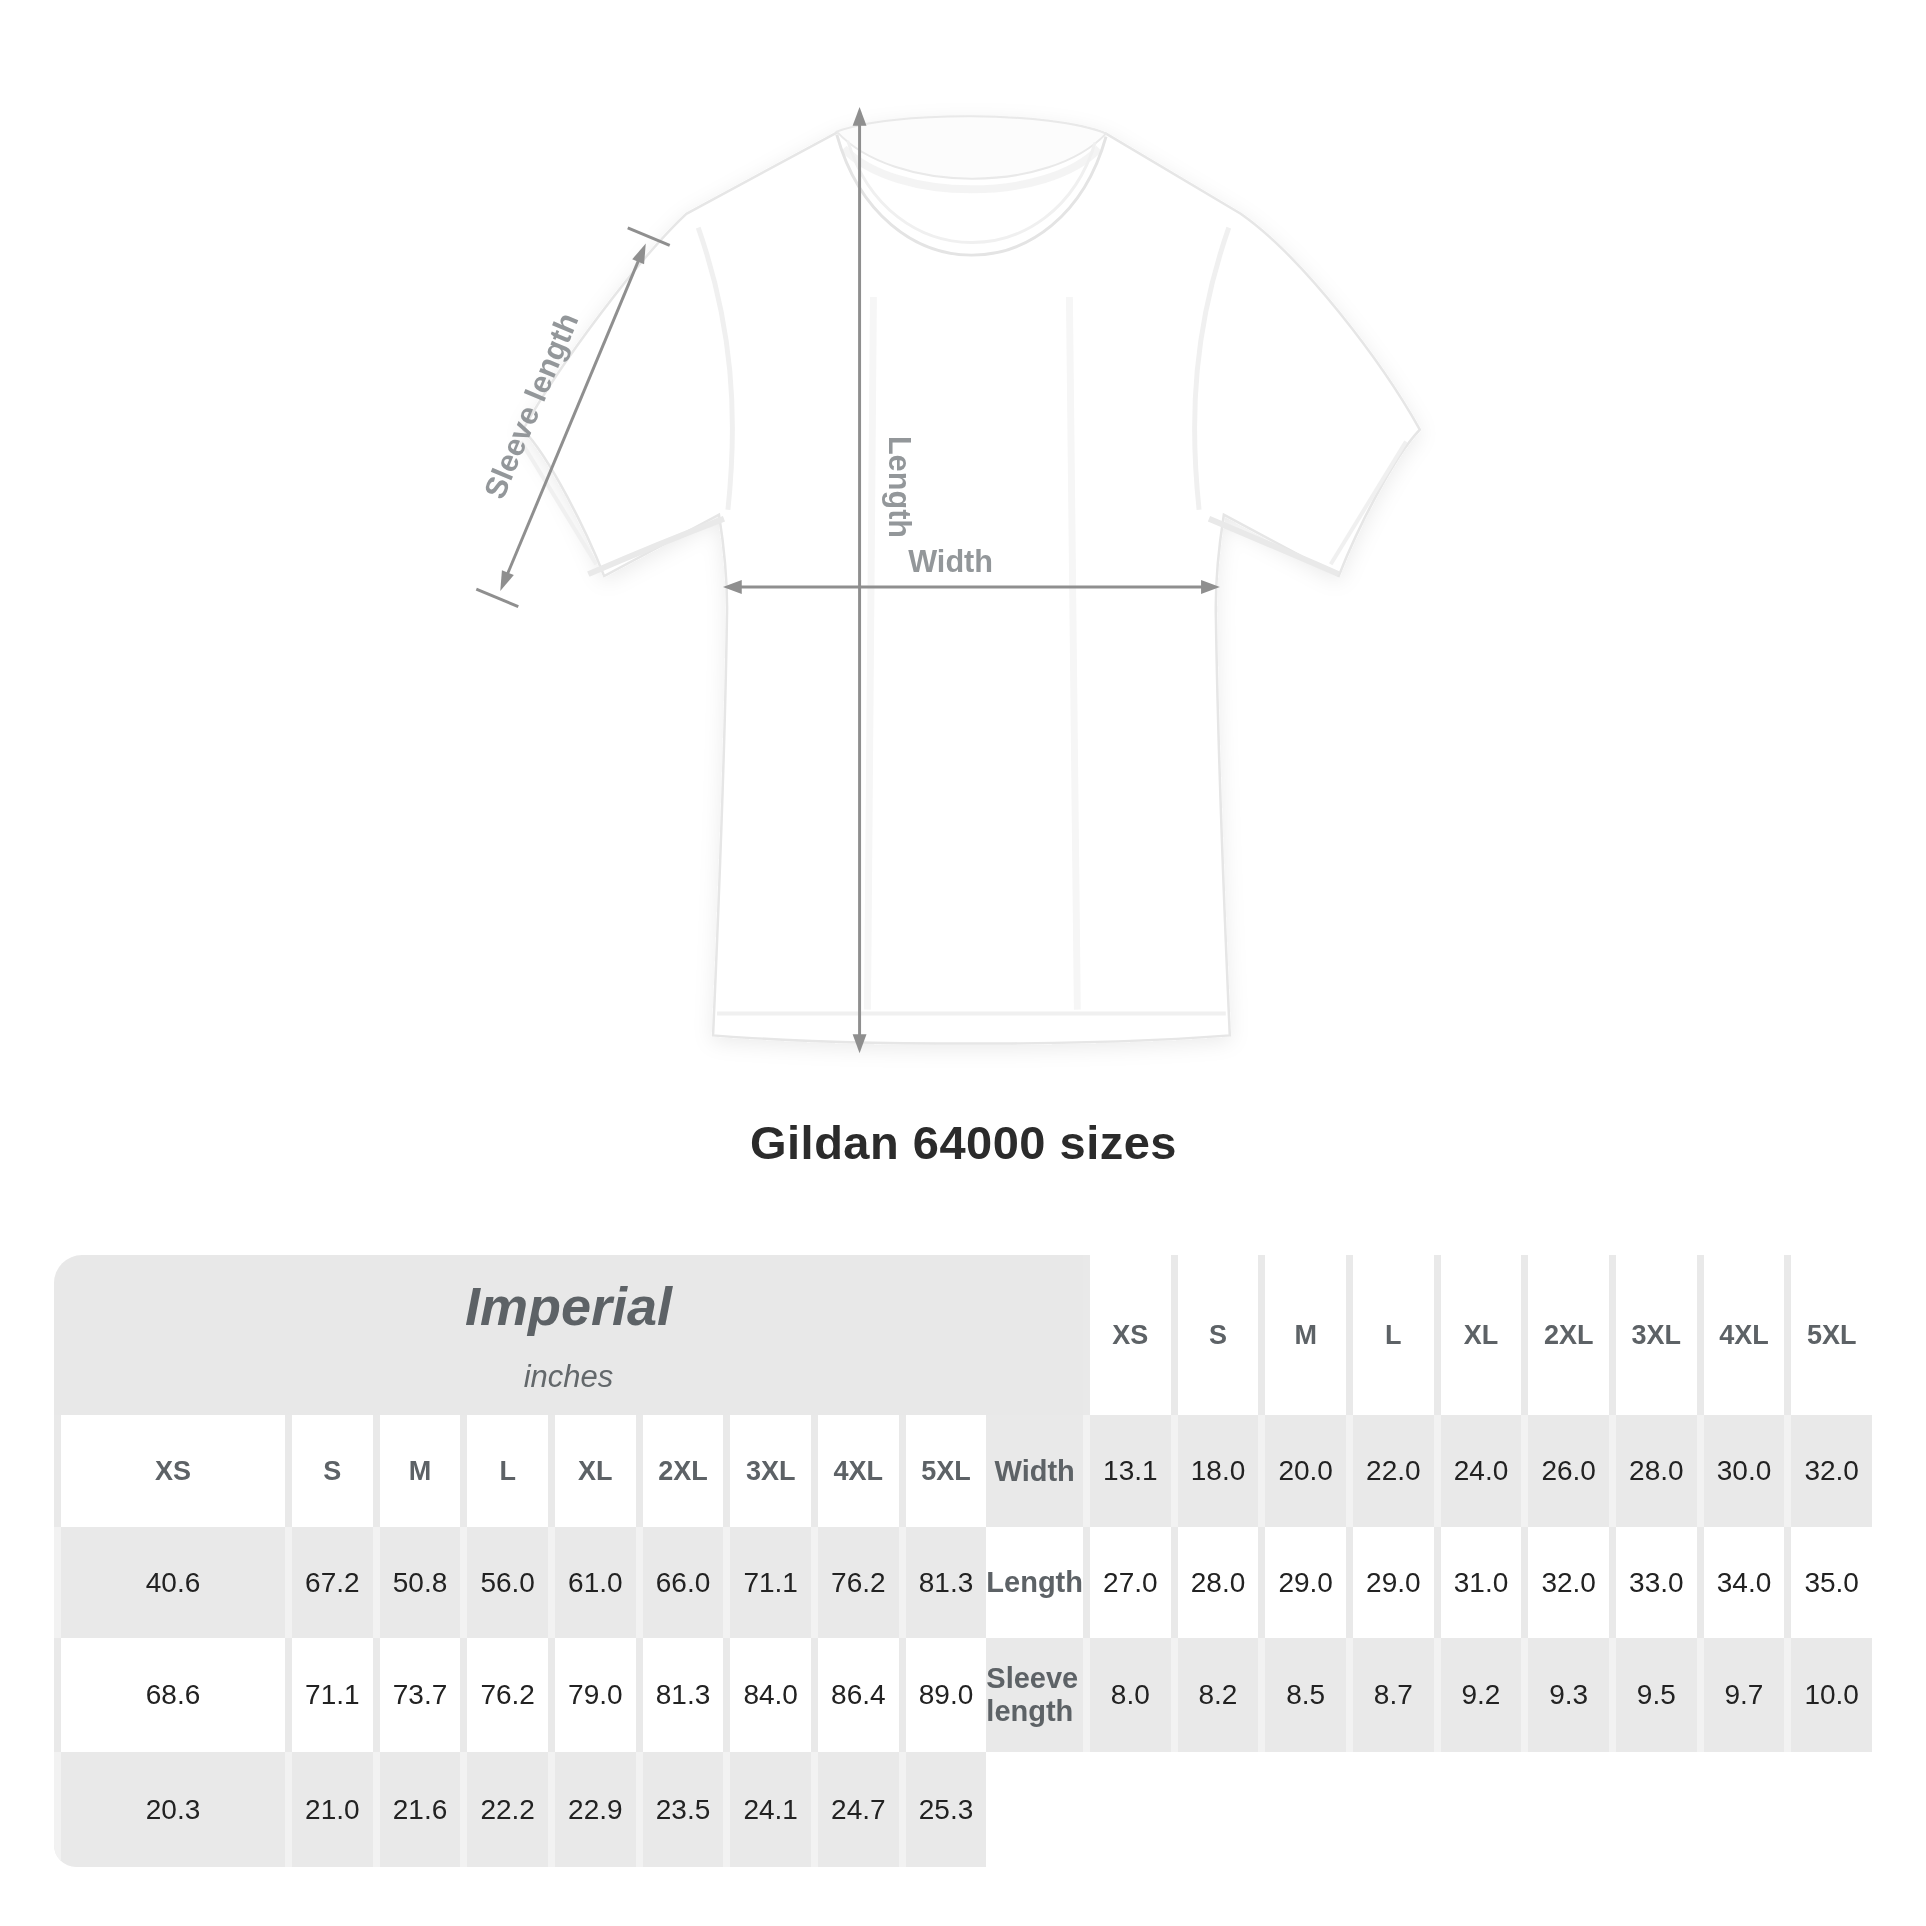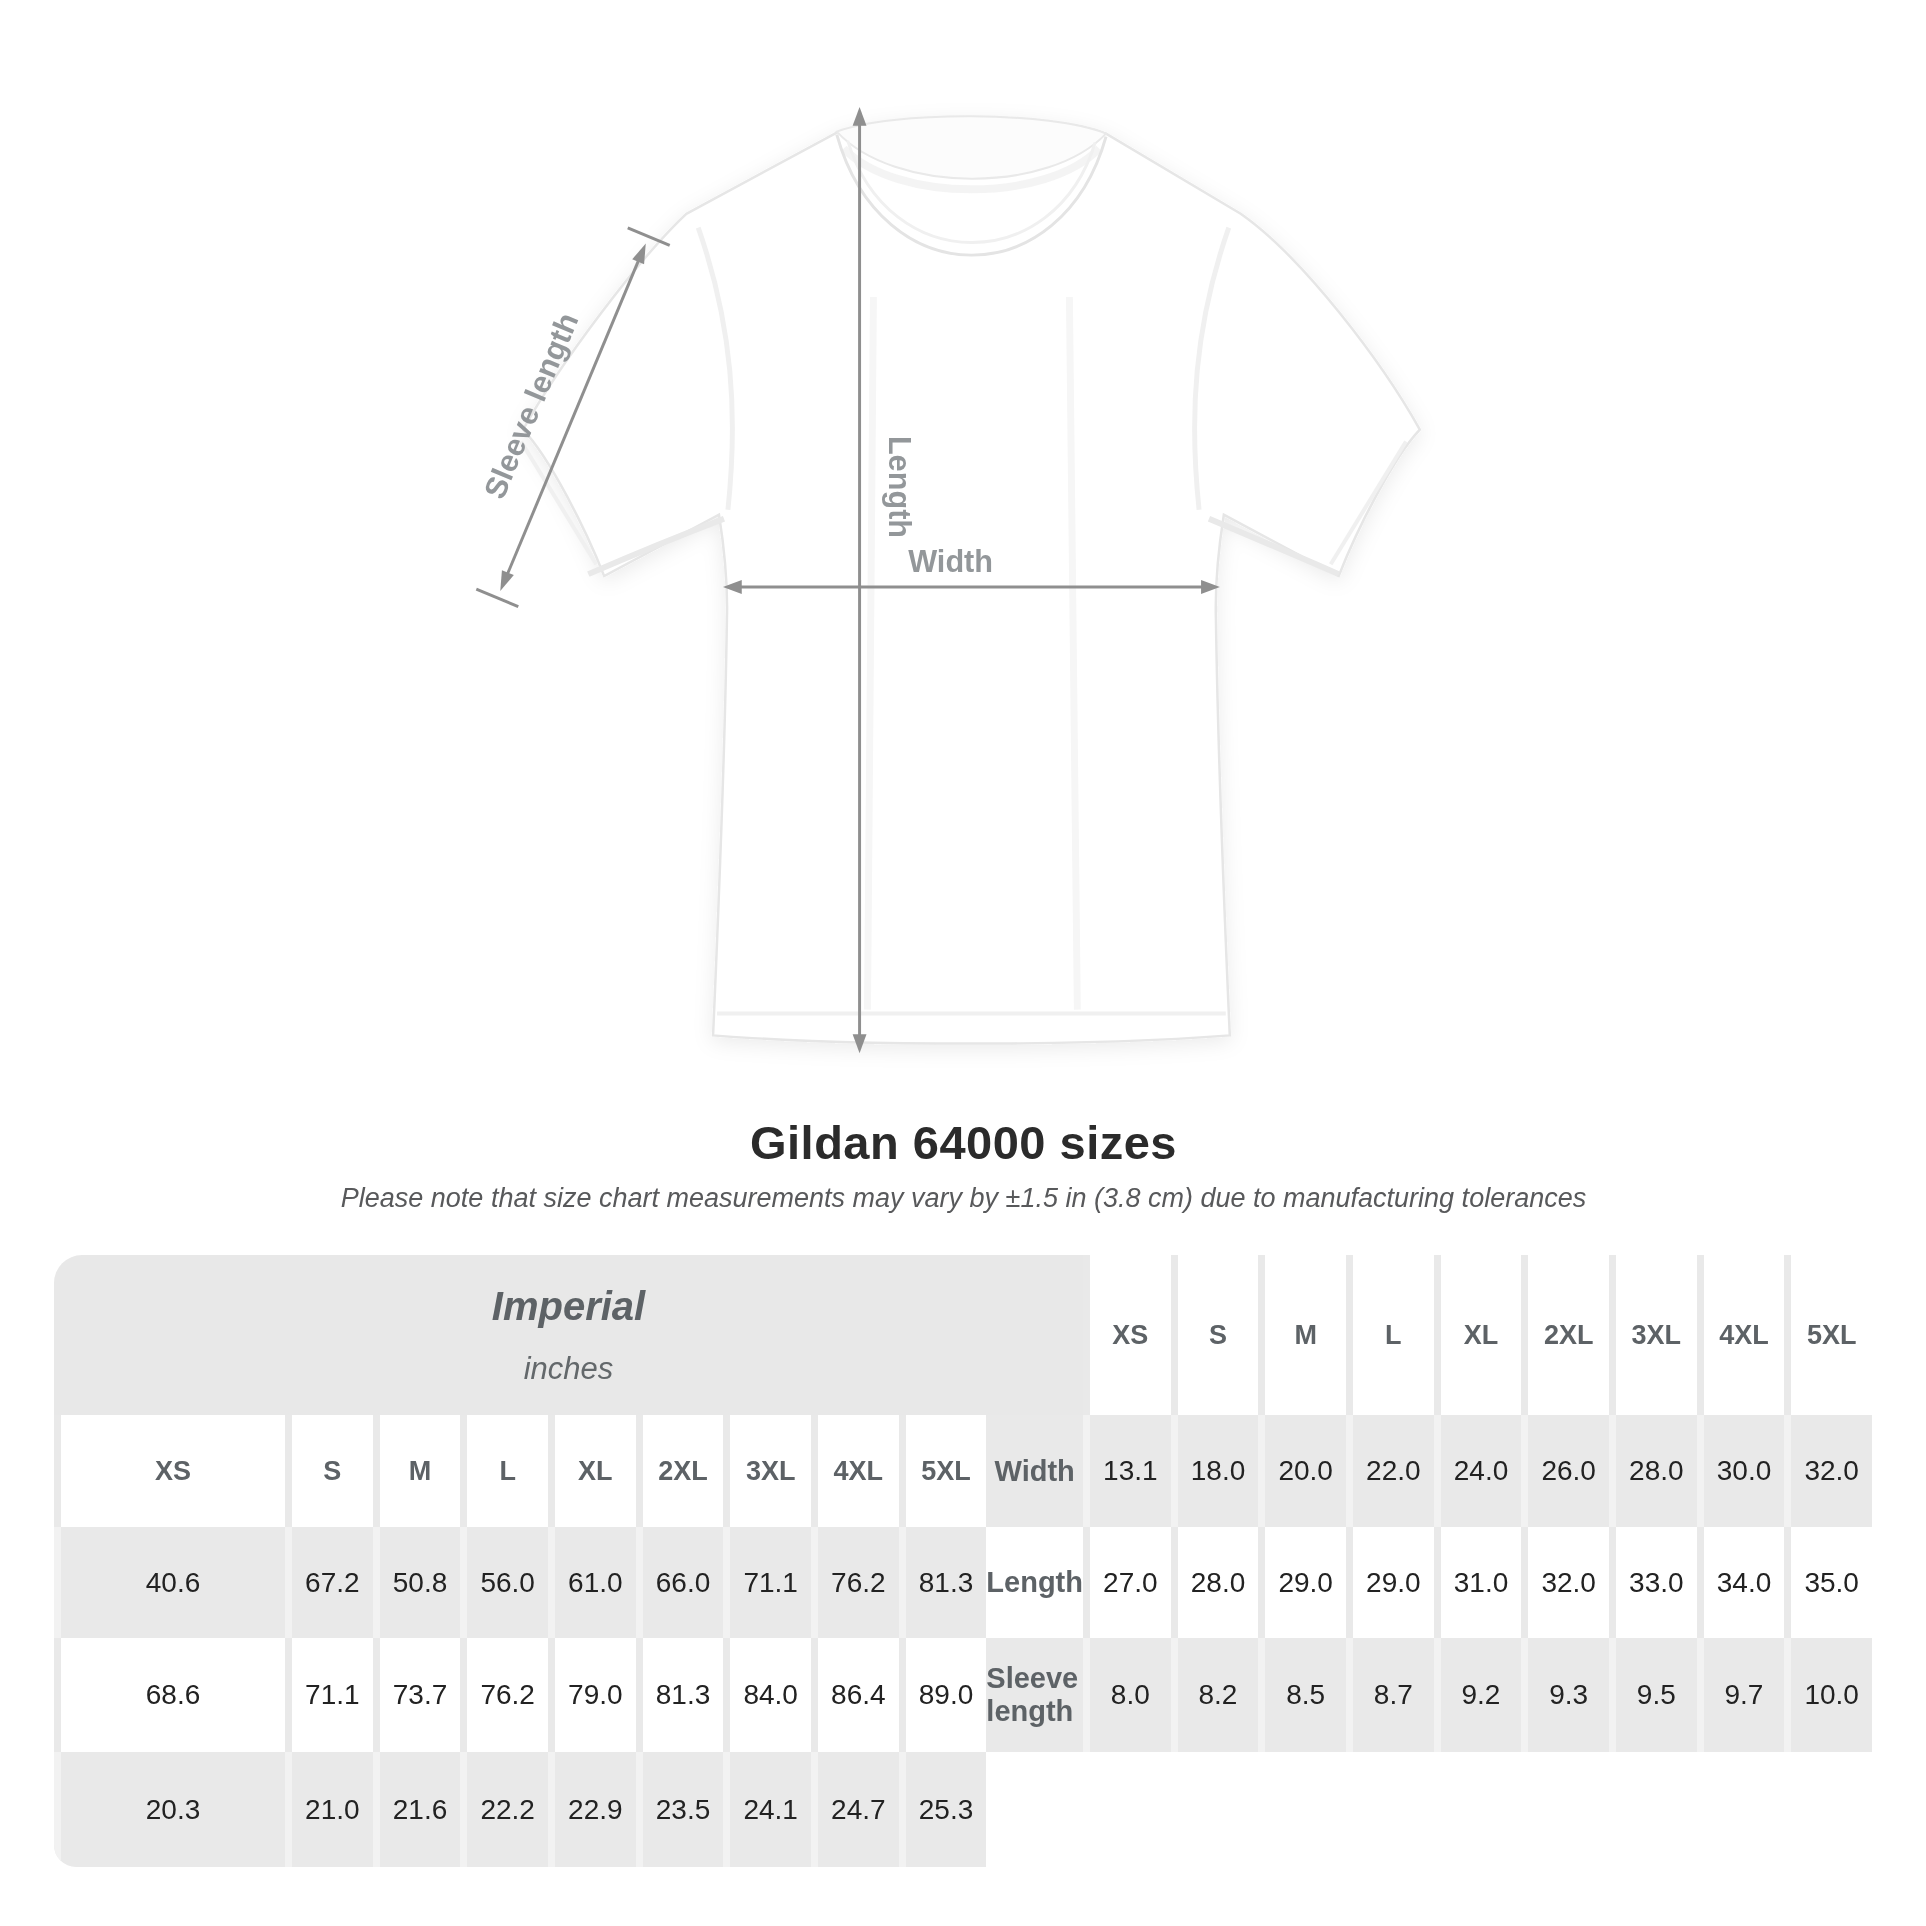--- a/index.html
+++ b/index.html
@@ -36,21 +36,21 @@
     border-radius:28px 28px 22px 22px;
     overflow:hidden;
     background:#ffffff;
   }
   .band-cell{
     background:var(--band);
     display:flex;flex-direction:column;align-items:center;justify-content:center;gap:22px;
   }
   .band-imperial{grid-column:1/11;}
   .band-metric{grid-column:11/20;}
-  .band-title{font-size:40px;font-weight:bold;font-style:italic;color:var(--header-text);}
+  .band-title{font-size:54px;font-weight:bold;font-style:italic;color:var(--header-text);}
   .band-unit{font-size:31px;font-style:italic;color:#63686b;}
   .cell{display:flex;align-items:center;justify-content:center;}
   .row-white{background:#ffffff;}
   .row-gray{background:var(--stripe);}
   .sep-white{border-left:7px solid var(--sep-on-white);}
   .sep-gray{border-left:7px solid var(--sep-on-gray);}
   .head-cell{font-size:27px;font-weight:bold;color:var(--header-text);}
   .label-cell{font-size:29px;font-weight:bold;color:var(--header-text);}
   .value-cell{font-size:28px;color:var(--value-text);}
 </style>
@@ -119,21 +119,20 @@
     </g>
 
     <text transform="translate(546,414) rotate(-67.3)" text-anchor="middle">Sleeve length</text>
     <text transform="translate(898,492) rotate(90)" text-anchor="middle">Length</text>
     <text x="960" y="578" text-anchor="middle">Width</text>
   </svg>
 </div>
 
 <div class="heading">
   <h1>Gildan 64000 sizes</h1>
-  <p>Please note that size chart measurements may vary by ±1.5 in (3.8 cm) due to manufacturing tolerances</p>
 </div>
 
 <div class="size-table">
   <div class="band-cell band-imperial">
     <div class="band-title">Imperial</div>
     <div class="band-unit">inches</div>
   </div>
 
     <div class="cell head-cell row-white sep-white">XS</div>
     <div class="cell head-cell row-white sep-white">S</div>

